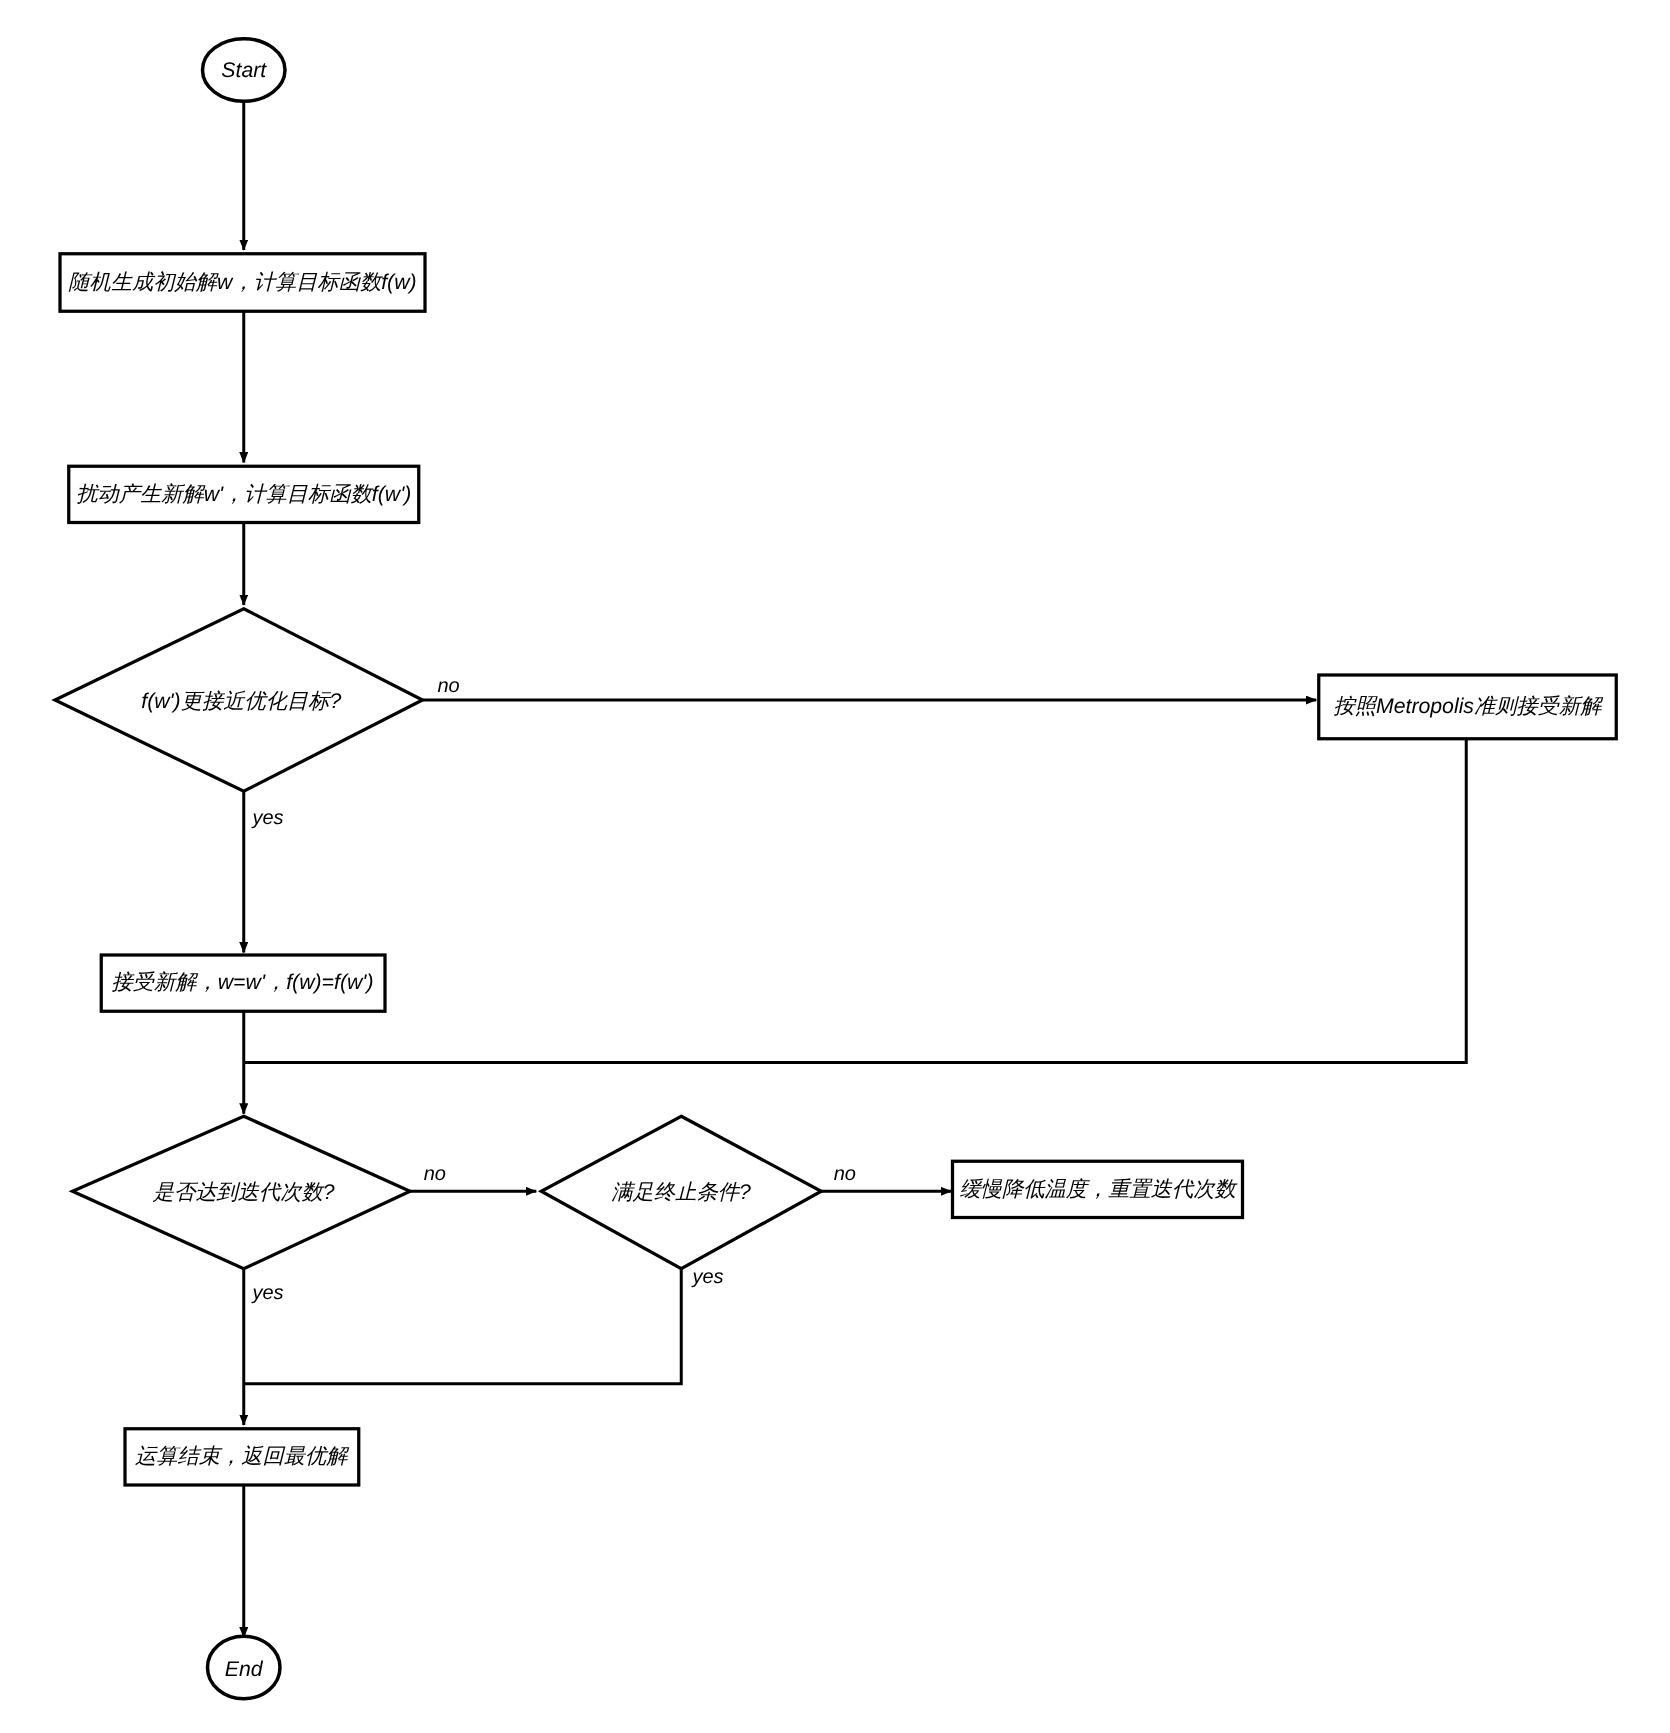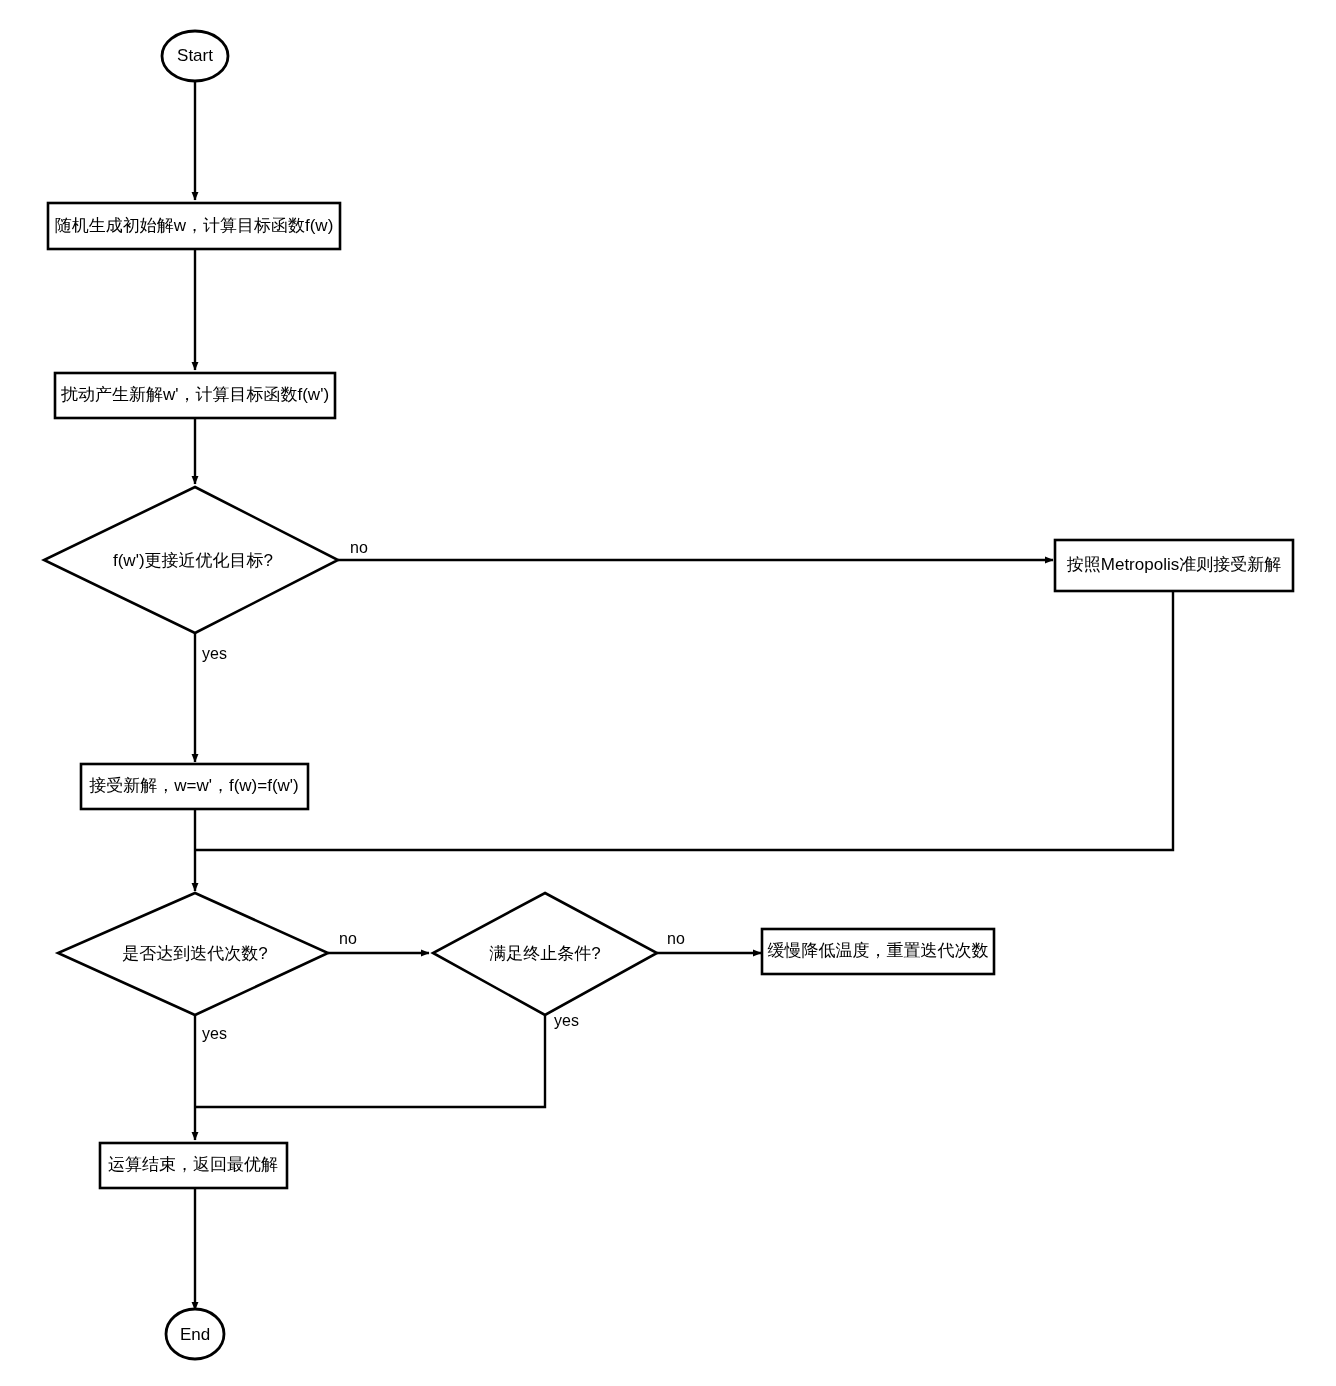--- a/index.html
+++ b/index.html
@@ -10,20 +10,21 @@
   body {
     width: 1336px;
     height: 1386px;
     font-family: "Liberation Sans", "DejaVu Sans", sans-serif;
     overflow: hidden;
   }
   #flowchart-root {
     position: relative;
     width: 1336px;
     height: 1386px;
+    font-style: italic;
   }
   svg#flow-svg {
     display: block;
     width: 1336px;
     height: 1386px;
     background: #ffffff;
   }
   .node-shape {
     fill: #ffffff;
     stroke: #000000;

